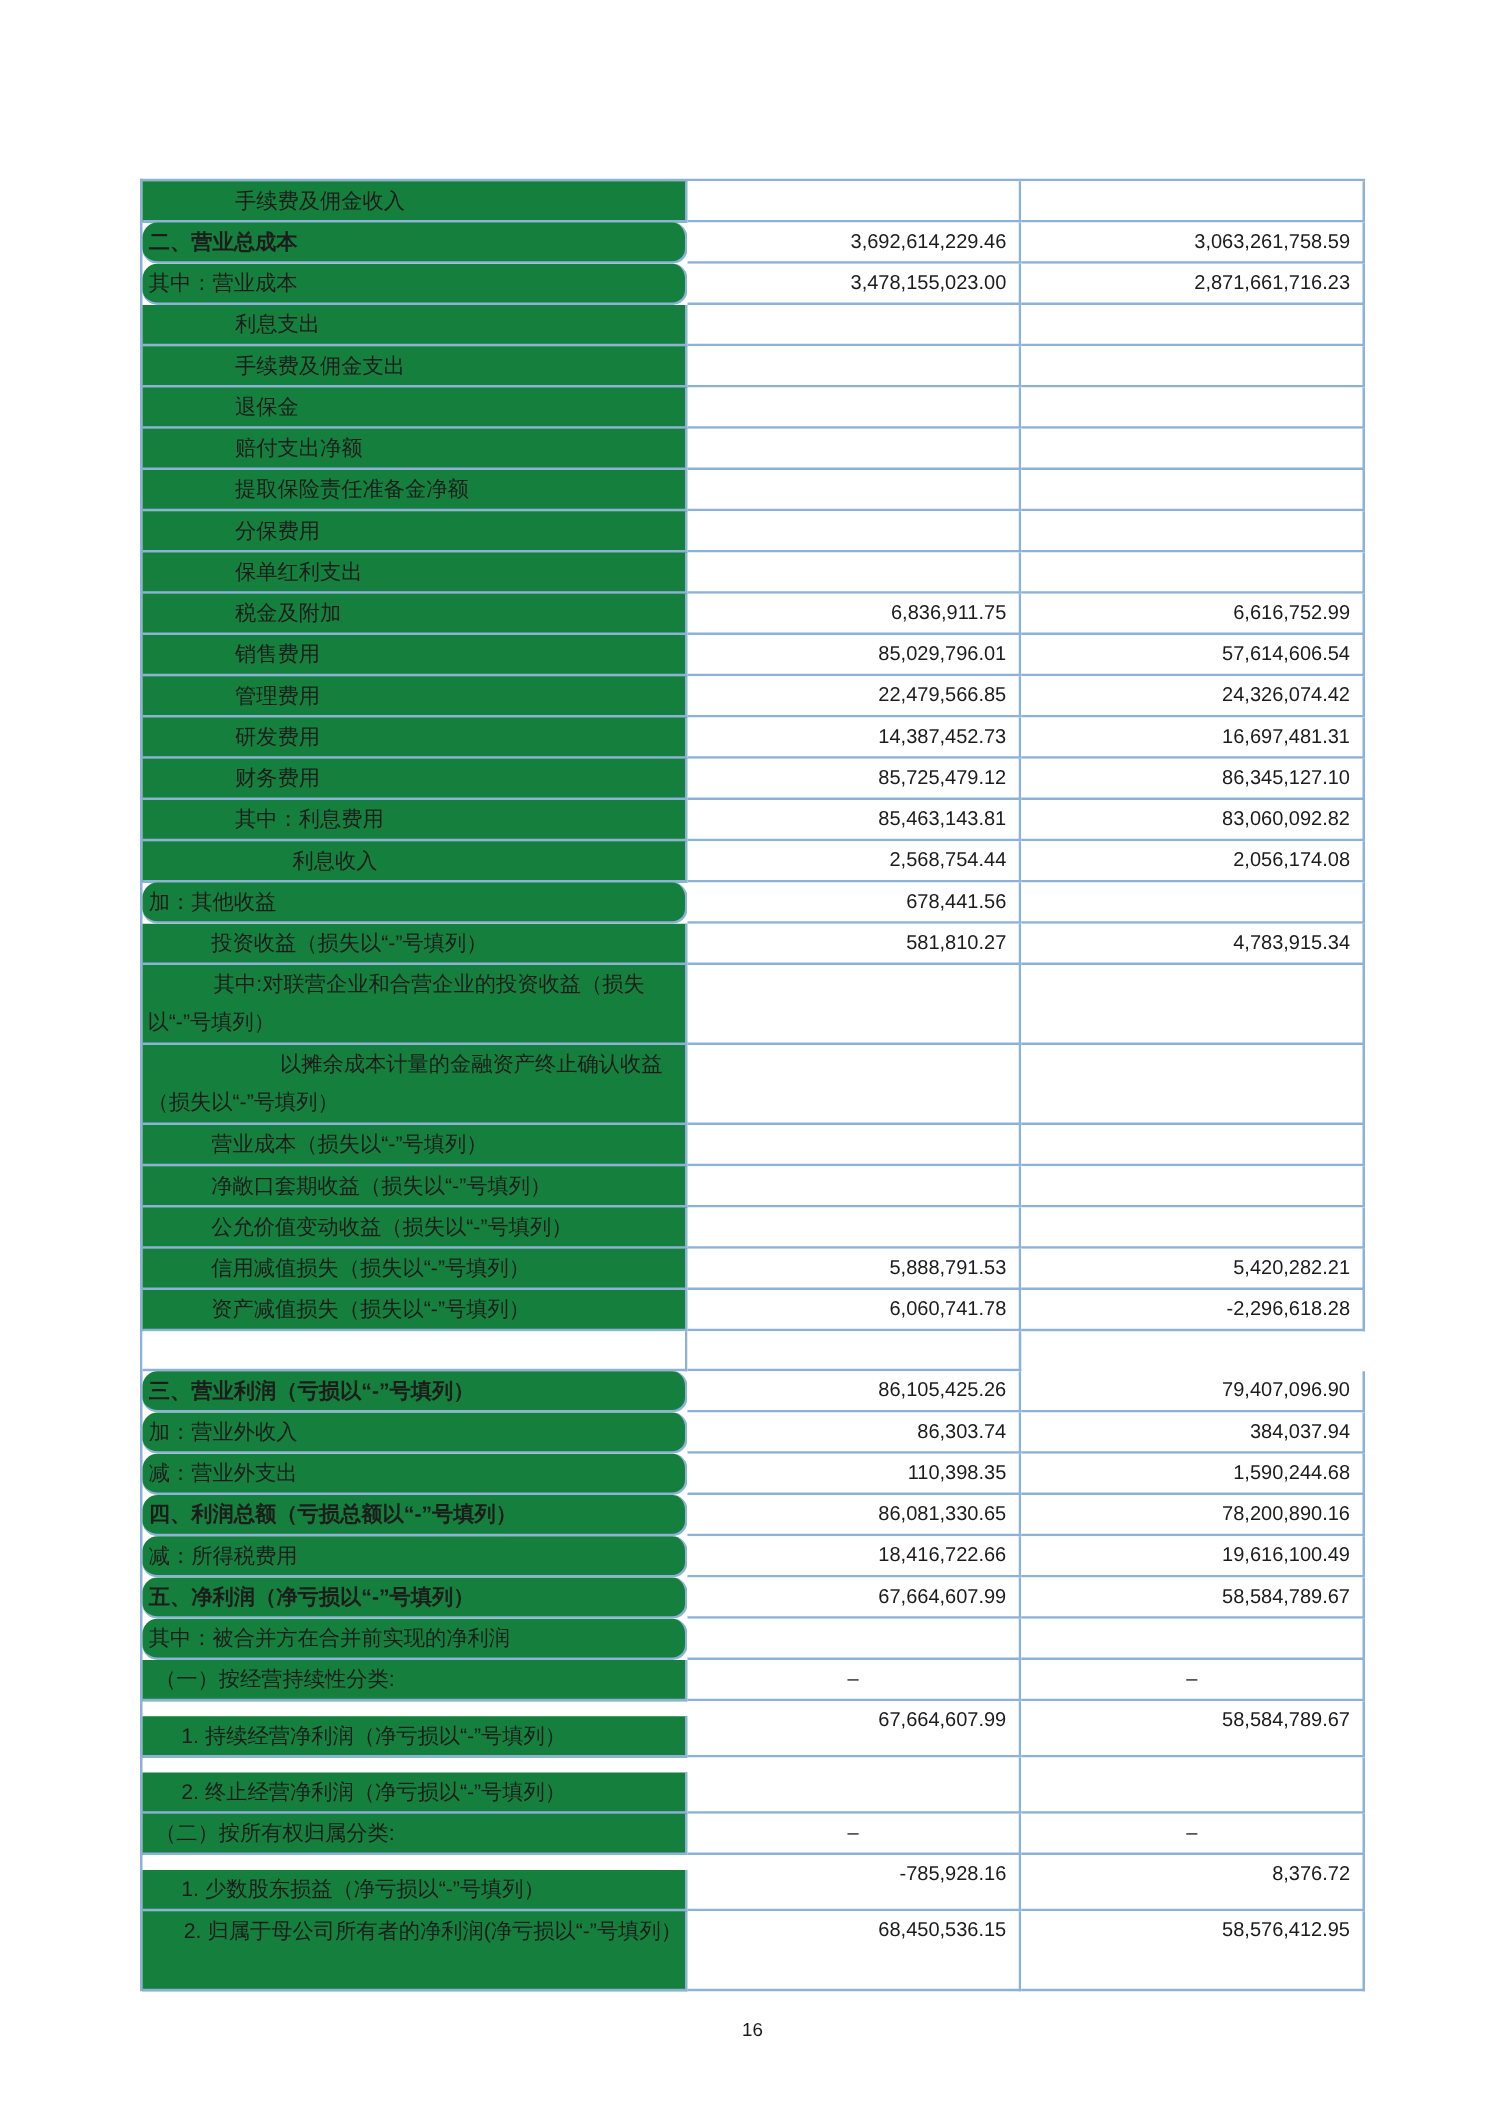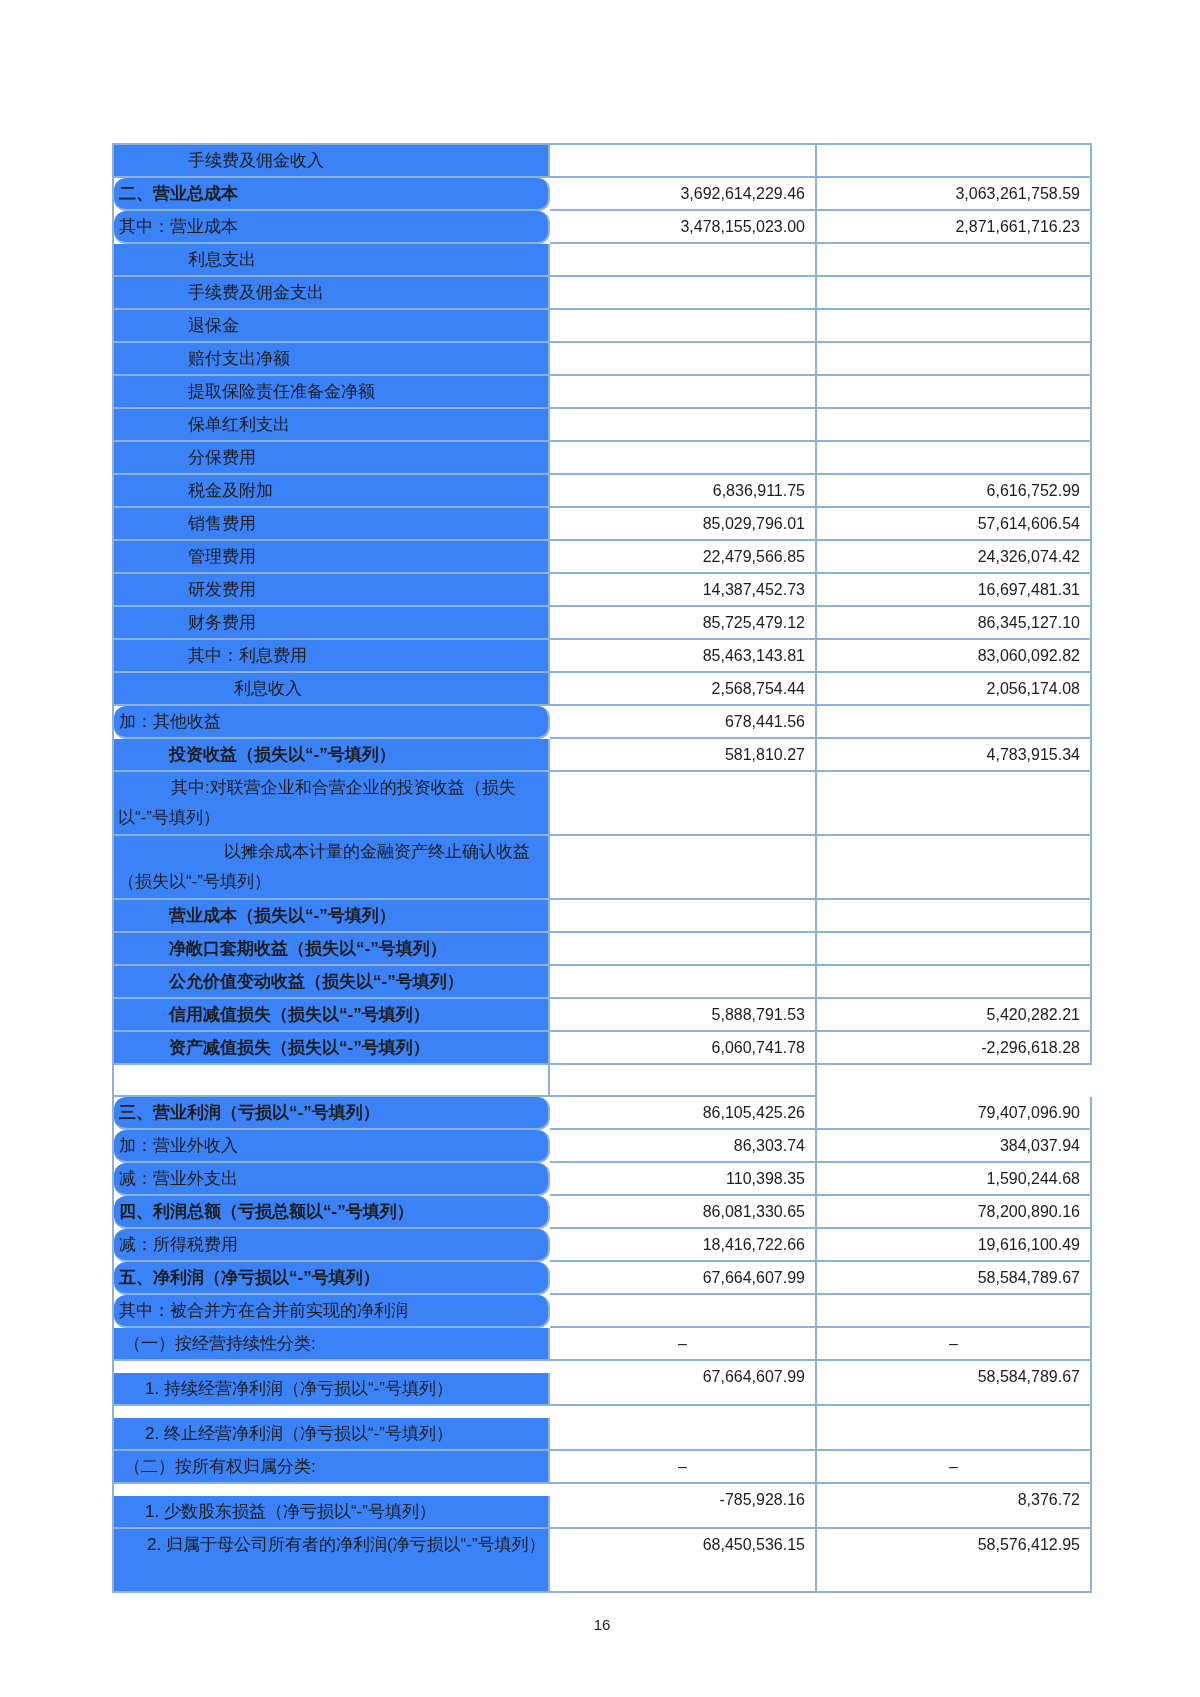--- a/index.html
+++ b/index.html
@@ -25,38 +25,38 @@
   .t-cell {
     border-right:2px solid #8cb2d8;
     border-bottom:2px solid #8cb2d8;
     min-height:32px;
     line-height:30px;
     padding-top:1px;
     font-size:17px;
     overflow:hidden;
   }
   .label-cell {
-    background:#3b82f6;
+    background:#15803d;
     text-align:left;
   }
   .num-cell {
     background:#ffffff;
     text-align:right;
     padding-right:10px;
     font-size:16px;
     font-family:"Liberation Sans","DejaVu Sans",sans-serif;
   }
   .t-row.tall .t-cell { min-height:64px; }
   .t-row.bold .label-cell { font-weight:700; }
   .num-cell.center { text-align:center; padding-right:0; }
 
   
   .ind-0    { padding-left:5px;border-radius:12px; }
   .ind-p    { padding-left:10px; }
-  .ind-1    { padding-left:55px;font-weight:bold; }
+  .ind-1    { padding-left:55px; }
   .ind-2    { padding-left:74px; }
   .ind-3    { padding-left:120px; }
   .ind-num  { padding-left:31px;margin-top:12px; }
   
   .ind-hang1 { padding-left:4px; text-indent:53px; }
   .ind-hang2 { padding-left:4px; text-indent:106px; }
   .ind-hang3 { padding-left:4px; text-indent:29px; }
 
   .page-footer {
     position:absolute; left:112px; top:1616px; width:980px;
@@ -103,26 +103,26 @@
     <div class="t-cell label-cell ind-2">赔付支出净额</div>
     <div class="t-cell num-cell"></div>
     <div class="t-cell num-cell"></div>
   </div>
       <div class="t-row">
     <div class="t-cell label-cell ind-2">提取保险责任准备金净额</div>
     <div class="t-cell num-cell"></div>
     <div class="t-cell num-cell"></div>
   </div>
       <div class="t-row">
+    <div class="t-cell label-cell ind-2">分保费用</div>
+    <div class="t-cell num-cell"></div>
+    <div class="t-cell num-cell"></div>
+  </div>
+      <div class="t-row">
     <div class="t-cell label-cell ind-2">保单红利支出</div>
-    <div class="t-cell num-cell"></div>
-    <div class="t-cell num-cell"></div>
-  </div>
-      <div class="t-row">
-    <div class="t-cell label-cell ind-2">分保费用</div>
     <div class="t-cell num-cell"></div>
     <div class="t-cell num-cell"></div>
   </div>
       <div class="t-row">
     <div class="t-cell label-cell ind-2">税金及附加</div>
     <div class="t-cell num-cell">6,836,911.75</div>
     <div class="t-cell num-cell">6,616,752.99</div>
   </div>
       <div class="t-row">
     <div class="t-cell label-cell ind-2">销售费用</div>

